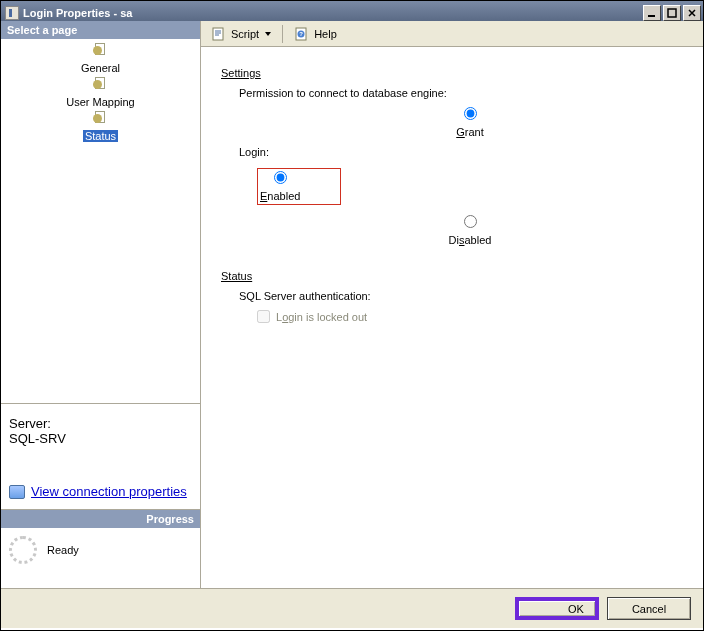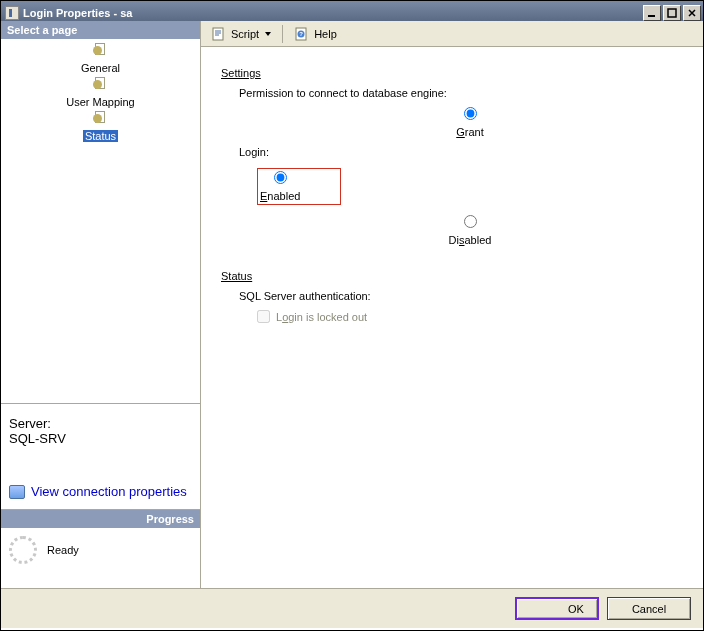--- a/index.html
+++ b/index.html
@@ -123,21 +123,21 @@
   .section-flex-fill { flex: 1; overflow: auto; }
   .section-connection { flex: 0 0 auto; border-top: 1px solid #aca899; }
   .section-progress { flex: 0 0 auto; border-top: 1px solid #aca899; text-align: right; }
 
   .conn-body { padding: 6px 8px 10px 8px; font-size: 13px; }
   .conn-label { margin-top: 6px; }
   .conn-link {
     display: flex; align-items: center; gap: 6px;
     margin-top: 38px;
   }
-  .conn-link a { color: #0000cc; cursor: pointer; }
+  .conn-link a { color: #0000cc; text-decoration: underline; cursor: pointer; }
   .conn-icon {
     width: 16px; height: 14px;
     background: linear-gradient(#a8c8ff,#6aa0e8);
     border: 1px solid #4a70a0;
     border-radius: 2px;
   }
 
   .progress-body {
     display: flex; align-items: center; gap: 10px;
     padding: 8px 8px 24px 8px;
@@ -231,21 +231,21 @@
     min-width: 84px;
     height: 23px;
     background: #ece9d8;
     border: 1px solid #404040;
     box-shadow: inset 1px 1px 0 #fff, inset -1px -1px 0 #aca899;
     font-family: inherit;
     font-size: 11px;
     cursor: default;
   }
   .dlg-btn.default {
-    border: 2px solid #6d28d9;
+    border: 4px solid #6d28d9;
     padding-left: 44px;
   }
 </style>
 </head>
 <body>
 
 <div class="titlebar">
   <div class="app-icon"></div>
   <div class="title-text">Login Properties - sa</div>
   <div class="win-btns">

